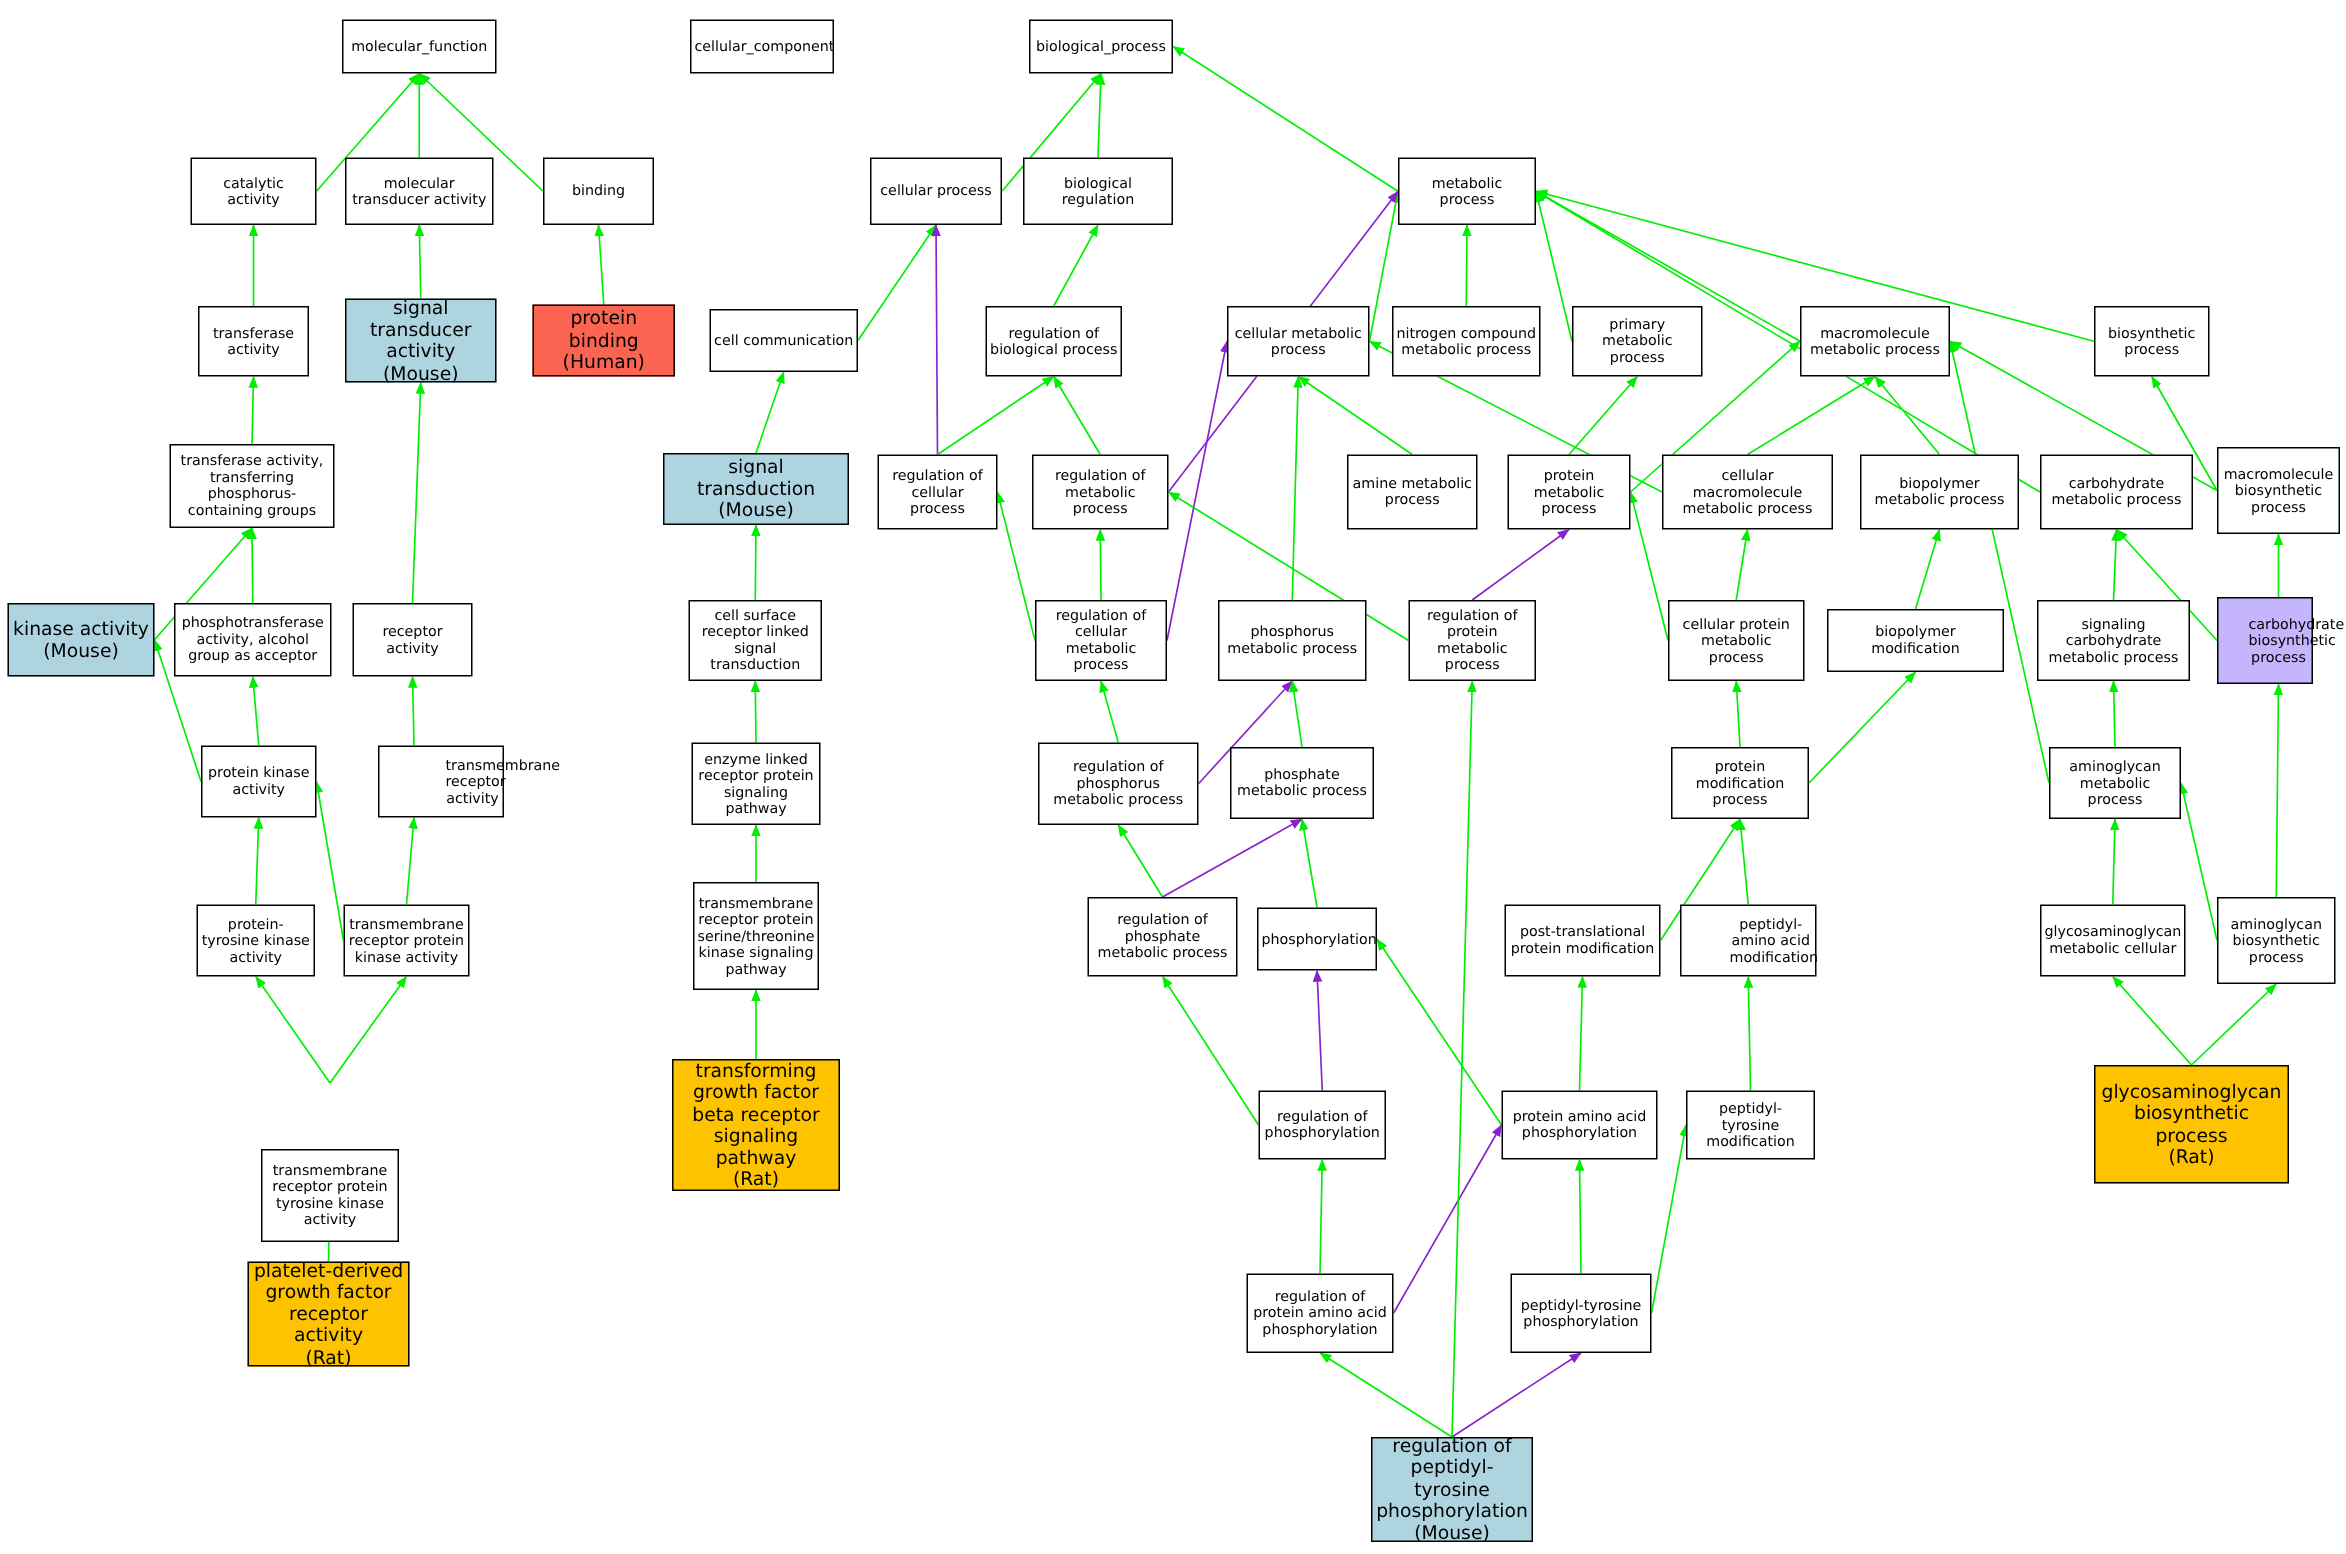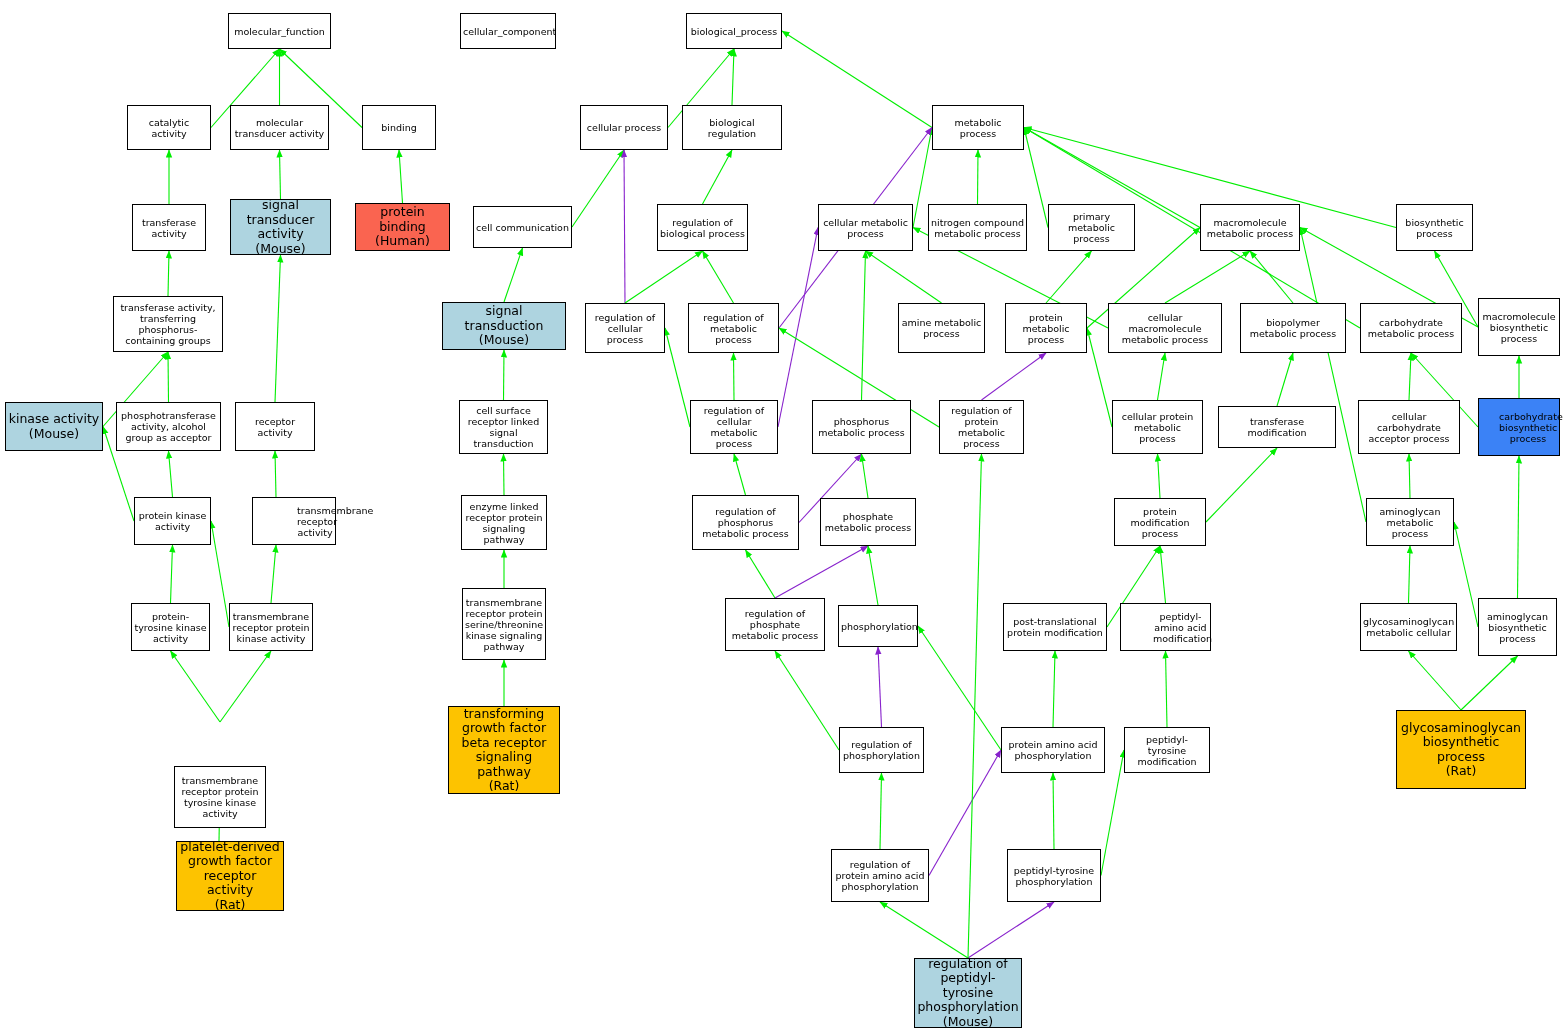--- a/index.html
+++ b/index.html
@@ -222,26 +222,26 @@
       <div class="node" style="left: 812px; top: 400px; width: 99px; height: 54px; background: rgb(255, 255, 255); border-color: rgb(0, 0, 0);">
         <span>phosphorus metabolic process</span>
       </div>
       <div class="node" style="left: 939px; top: 400px; width: 85px; height: 54px; background: rgb(255, 255, 255); border-color: rgb(0, 0, 0);">
         <span>regulation of protein metabolic process</span>
       </div>
       <div class="node" style="left: 1112px; top: 400px; width: 91px; height: 54px; background: rgb(255, 255, 255); border-color: rgb(0, 0, 0);">
         <span>cellular protein metabolic process</span>
       </div>
       <div class="node" style="left: 1218px; top: 406px; width: 118px; height: 42px; background: rgb(255, 255, 255); border-color: rgb(0, 0, 0);">
-        <span>transferase modification</span>
+        <span>biopolymer modification</span>
       </div>
       <div class="node" style="left: 1358px; top: 400px; width: 102px; height: 54px; background: rgb(255, 255, 255); border-color: rgb(0, 0, 0);">
-        <span>cellular carbohydrate acceptor process</span>
-      </div>
-      <div class="node" style="left: 1478px; top: 398px; width: 82px; height: 58px; background: #3b82f6; border-color: rgb(0, 0, 0); padding-left: 20px;">
+        <span>signaling carbohydrate metabolic process</span>
+      </div>
+      <div class="node" style="left: 1478px; top: 398px; width: 64px; height: 58px; background: #c4b5fd; border-color: rgb(0, 0, 0); padding-left: 20px;">
         <span>carbohydrate biosynthetic process</span>
       </div>
       <div class="node" style="left: 134px; top: 497px; width: 77px; height: 48px; background: rgb(255, 255, 255); border-color: rgb(0, 0, 0);">
         <span>protein kinase activity</span>
       </div>
       <div class="node" style="left: 252px; top: 497px; width: 84px; height: 48px; background: rgb(255, 255, 255); border-color: rgb(0, 0, 0); padding-left: 44px;">
         <span>transmembrane receptor activity</span>
       </div>
       <div class="node" style="left: 461px; top: 495px; width: 86px; height: 55px; background: rgb(255, 255, 255); border-color: rgb(0, 0, 0);">
         <span>enzyme linked receptor protein signaling pathway</span>
@@ -305,17 +305,17 @@
       </div>
       <div class="node" style="left: 831px; top: 849px; width: 98px; height: 53px; background: rgb(255, 255, 255); border-color: rgb(0, 0, 0);">
         <span>regulation of protein amino acid phosphorylation</span>
       </div>
       <div class="node" style="left: 1007px; top: 849px; width: 94px; height: 53px; background: rgb(255, 255, 255); border-color: rgb(0, 0, 0);">
         <span>peptidyl-tyrosine phosphorylation</span>
       </div>
       <div class="node hl" style="left: 914px; top: 958px; width: 108px; height: 70px; background: rgb(174, 212, 224); border-color: rgb(0, 0, 0);">
         <span>regulation of peptidyl-tyrosine phosphorylation<br>(Mouse)</span>
       </div>
-      <div class="node hl" style="left: 176px; top: 841px; width: 108px; height: 70px; background: rgb(253, 195, 0); border-color: rgb(0, 0, 0);">
+      <div class="node hl" style="left: 165px; top: 841px; width: 108px; height: 70px; background: rgb(253, 195, 0); border-color: rgb(0, 0, 0);">
         <span>platelet-derived growth factor receptor activity<br>(Rat)</span>
       </div>
     </div>
 </div>
 
 </body></html>

